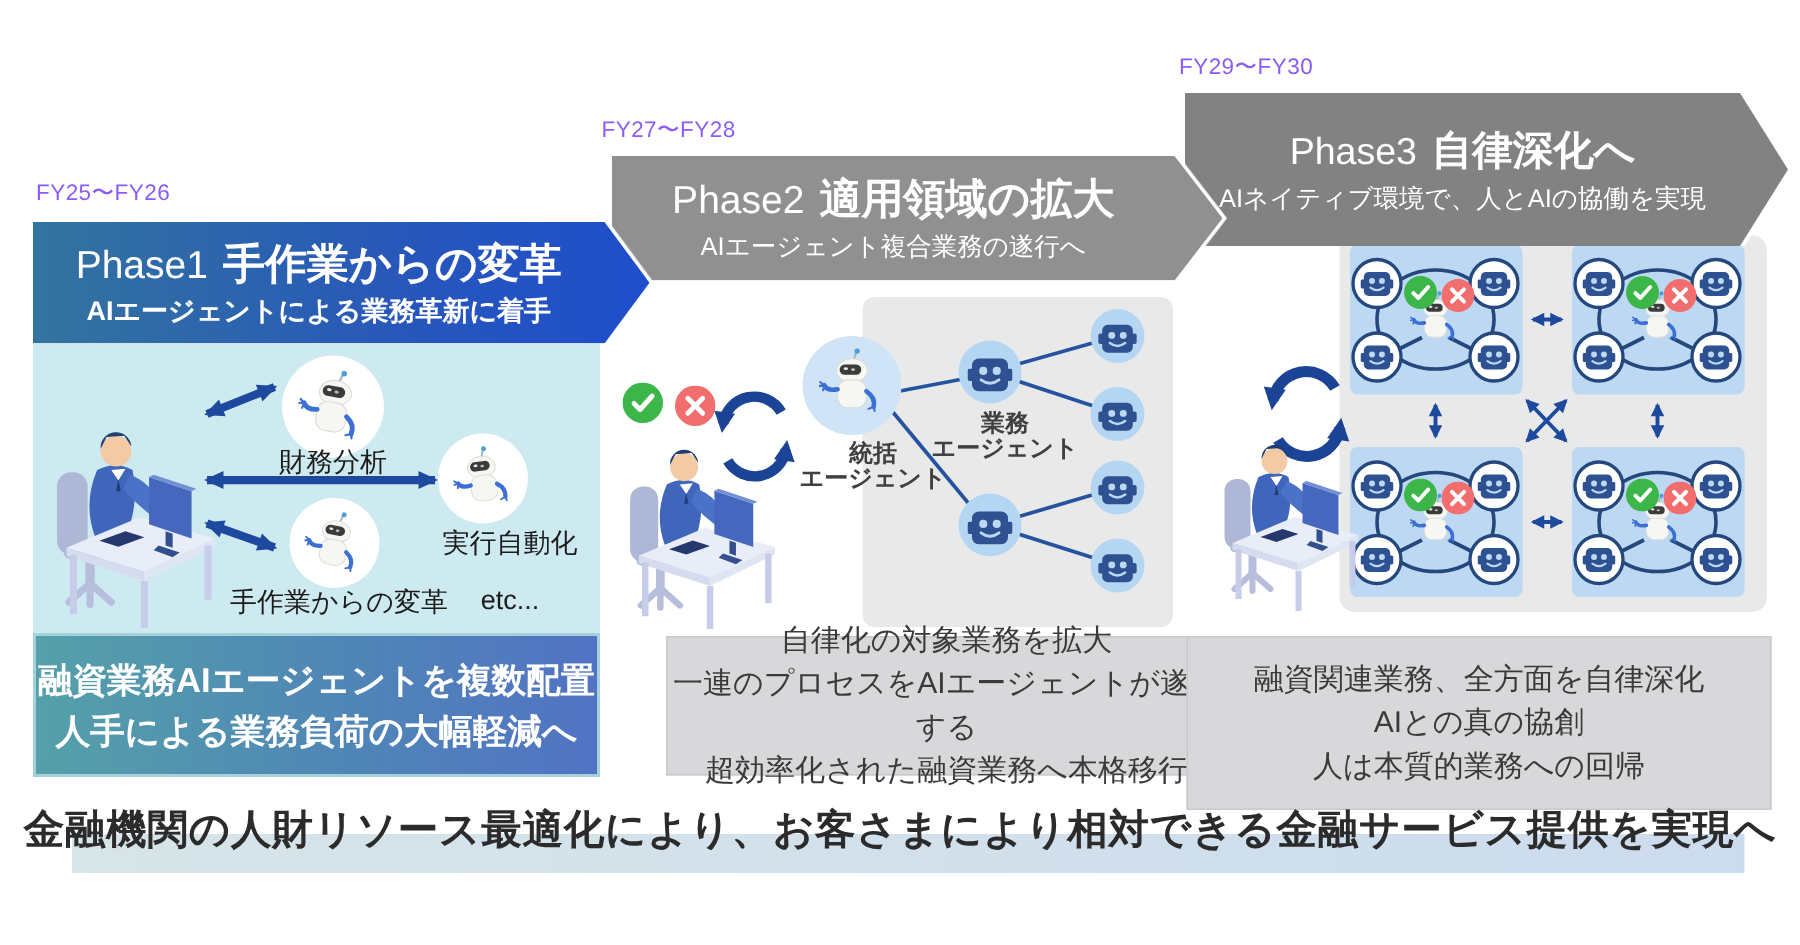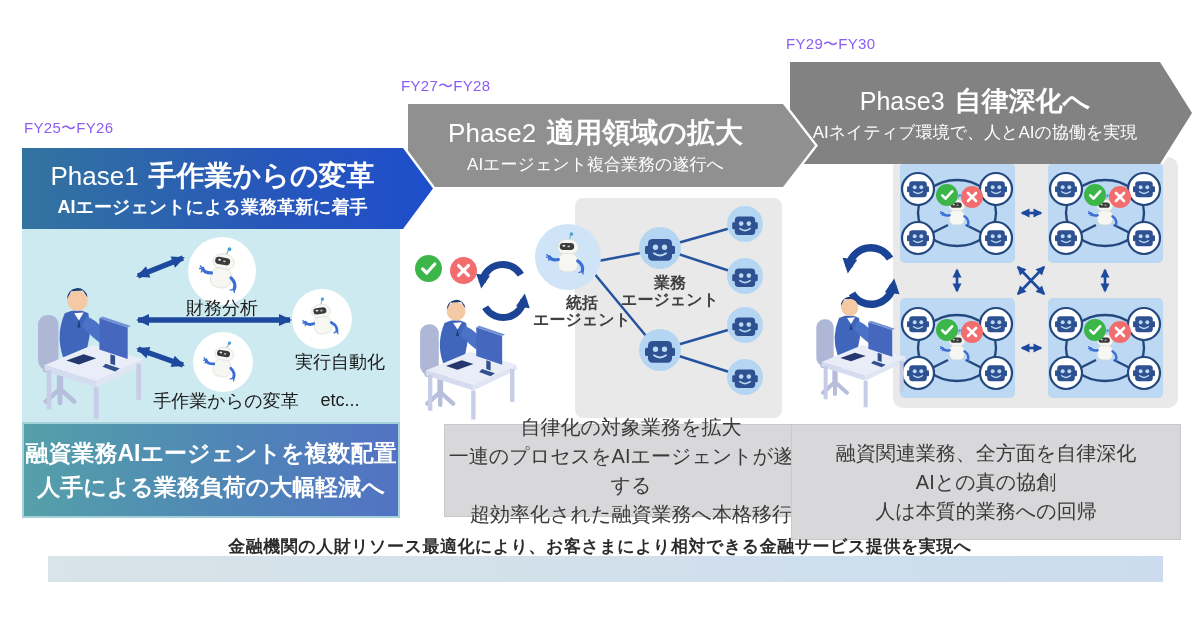--- a/index.html
+++ b/index.html
@@ -33,21 +33,21 @@
   .sum1{left:22px;top:422px;width:378px;height:96px;color:#fff;font-weight:700;
         font-size:23px;line-height:34px;border:2px solid #a5d2da;
         background:linear-gradient(90deg,#55a0a9 0%,#4f86b6 55%,#5273c4 100%);}
   .sumg{background:#d8d8da;border:1px solid #c9c9cb;color:#3a3a3a;
         font-size:20px;line-height:29px;font-weight:400;}
   .sum2{left:408px;top:424px;width:374px;height:93px;margin-left:36px;}
   .sum3{left:791px;top:424px;width:390px;height:116px;}
   .footer-band{position:absolute;left:48px;top:556px;width:1115px;height:26px;
                background:linear-gradient(90deg,#d7e4e8,#ccdcee);}
   .footer-text{position:absolute;left:0;right:0;top:535px;text-align:center;
-               font-size:17px;font-weight:700;color:#2b2b2b;letter-spacing:.5px;}
+               font-size:27px;font-weight:700;color:#2b2b2b;letter-spacing:.5px;}
   svg{display:block;}
 </style>
 </head>
 <body>
 
 <div class="stage">
 
   <svg width="0" height="0" style="position:absolute" aria-hidden="true">
     <defs>
       <marker id="ah" markerUnits="userSpaceOnUse" markerWidth="18" markerHeight="18" refX="13" refY="8" orient="auto-start-reverse">

